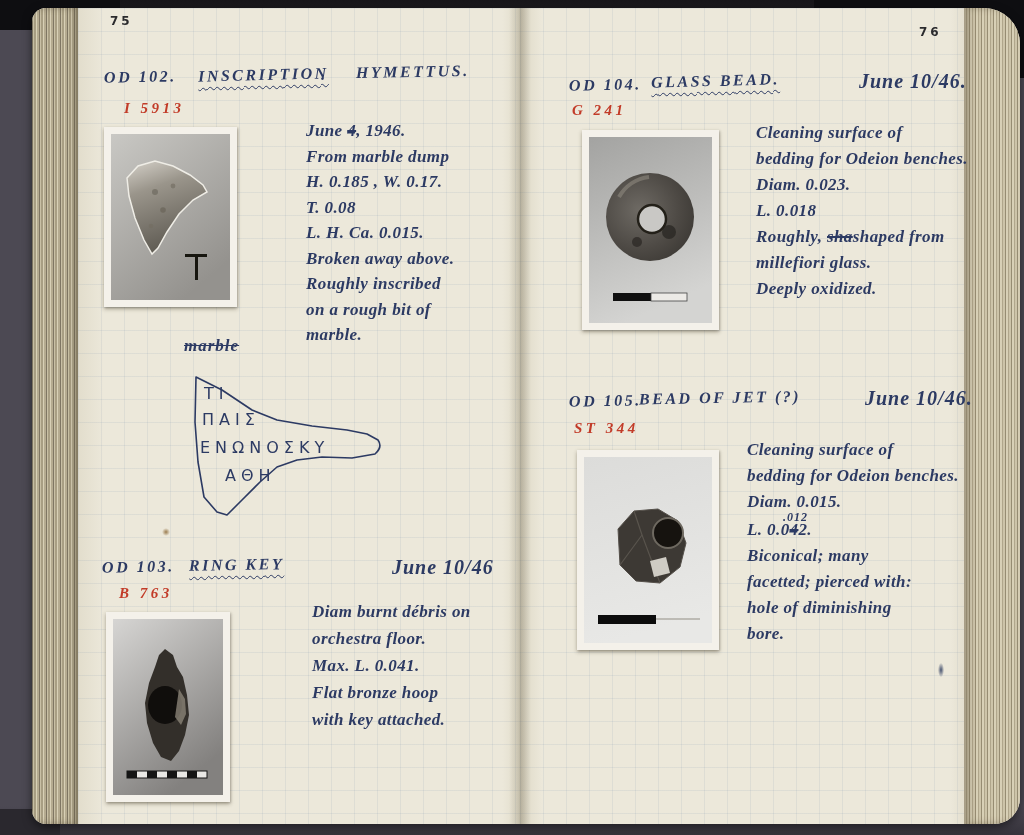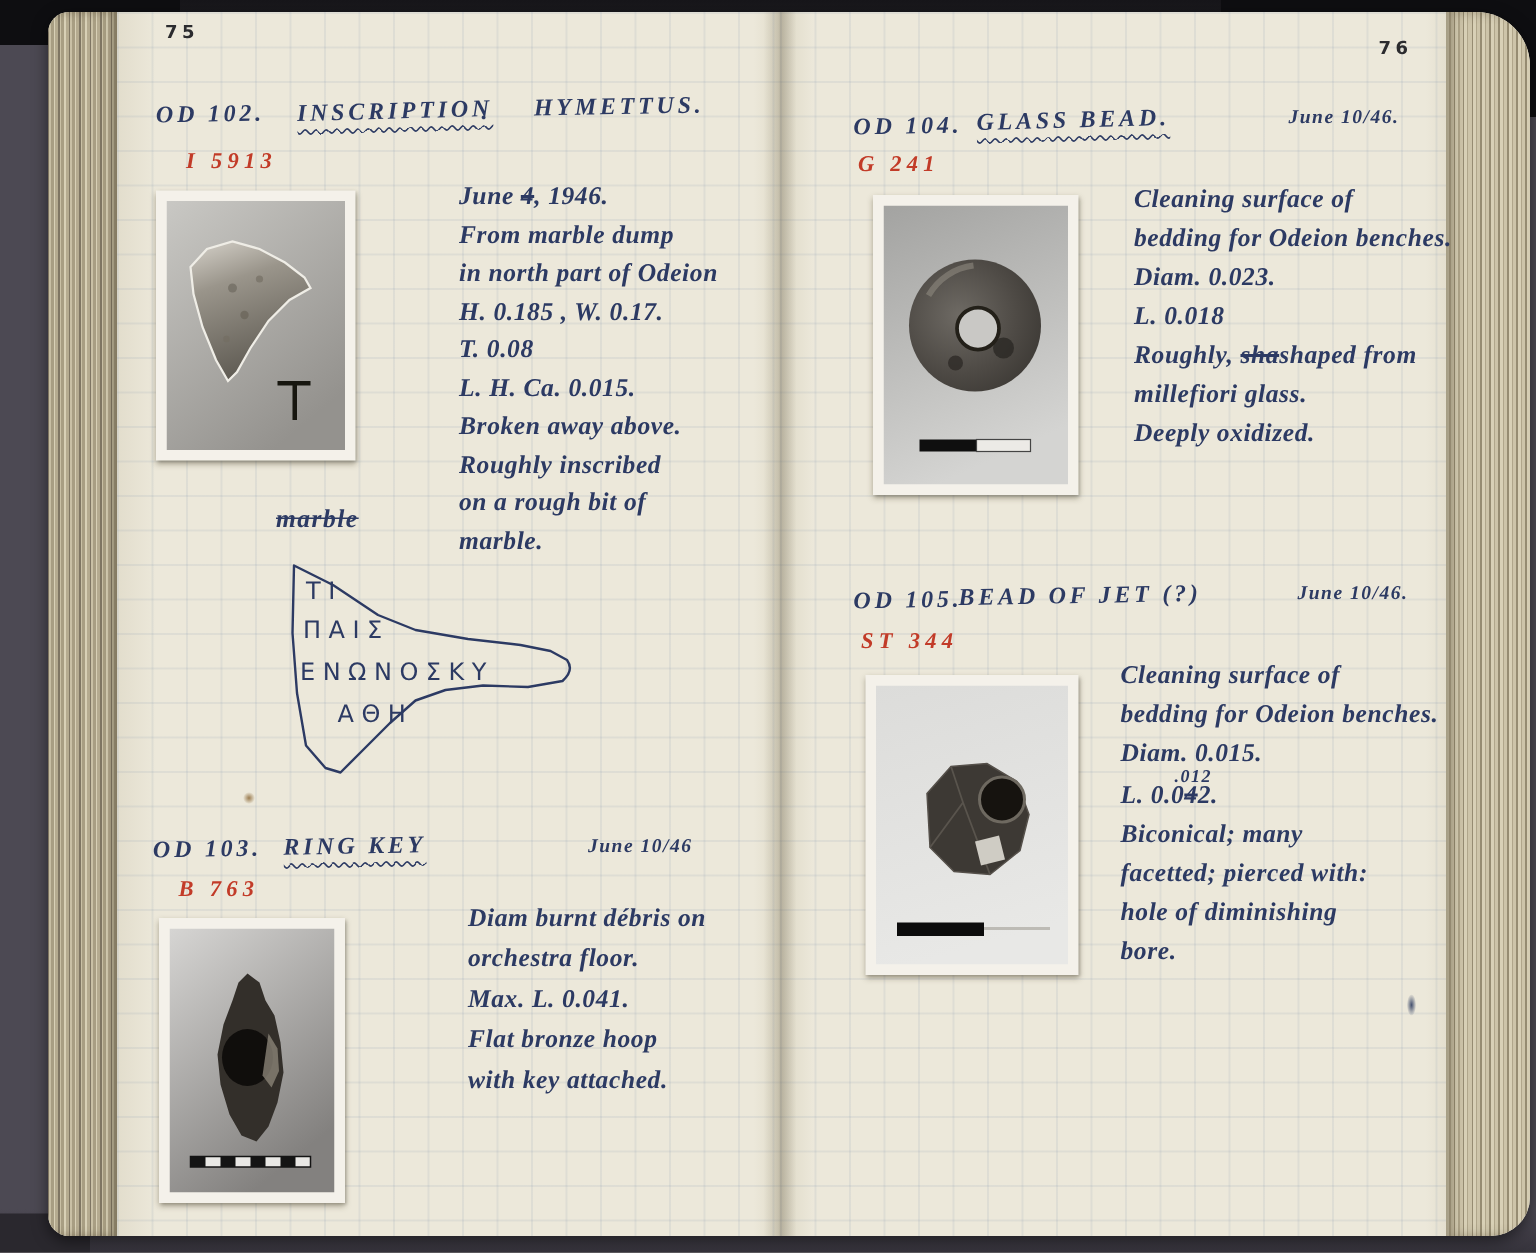--- a/index.html
+++ b/index.html
@@ -53,21 +53,21 @@
   .pagenum { position:absolute; font-family:"DejaVu Sans", sans-serif; font-size:12px; font-weight:bold; letter-spacing:3px; color:#2b2b2e; }
   .hw-caps {
     position:absolute; font-family:"Liberation Serif", serif; font-style:italic;
     font-size:16px; letter-spacing:2.5px; color:#2c3a63; white-space:nowrap; font-weight:bold;
   }
   .wavy { text-decoration:underline; text-decoration-style:wavy; text-decoration-thickness:1px; text-underline-offset:5px; }
   .catalog {
     position:absolute; font-family:"Liberation Serif", serif; font-style:italic; font-weight:bold;
     font-size:15px; letter-spacing:3.5px; color:#c23b28; white-space:nowrap;
   }
-  .hw-date { position:absolute; font-style:italic; font-size:13px; letter-spacing:1px; color:#2c3a63; white-space:nowrap; font-weight:bold;}
+  .hw-date { position:absolute; font-style:italic; font-size:20px; letter-spacing:1px; color:#2c3a63; white-space:nowrap; font-weight:bold;}
   .notes {
     position:absolute; font-style:italic; font-size:17px; line-height:25.5px;
     letter-spacing:.4px; color:#2c3a63; white-space:nowrap; font-weight:bold;
   }
   .notes div { position:relative; }
   s { text-decoration-thickness:2px; }
   .sup-fix { position:absolute; top:-13px; left:36px; font-size:12px; letter-spacing:1px; }
   .struck-word { position:absolute; font-style:italic; font-weight:bold; font-size:17px; color:#2c3a63; text-decoration:line-through; letter-spacing:1px; }
   .photo-mount {
     position:absolute; background:#f4f1ea; padding:7px;
@@ -126,21 +126,20 @@
             <g>
               <rect x="74" y="120" width="22" height="3" fill="#17160f"></rect>
               <rect x="84" y="122" width="3" height="24" fill="#17160f"></rect>
             </g>
           </svg>
         </div>
 
         <div class="notes" style="left:228px; top:110px;">
           <div><span>June </span><s>4</s><span>, 1946.</span></div>
           <div>From marble dump</div>
-          <div>in north part of Odeion</div>
           <div>H. 0.185 , W. 0.17.</div>
           <div>T. 0.08</div>
           <div>L. H.  Ca. 0.015.</div>
           <div>Broken away above.</div>
           <div>Roughly inscribed</div>
           <div>on a rough bit of</div>
           <div>marble.</div>
         </div>
 
         <span class="struck-word" style="left:106px; top:328px;">marble</span>

